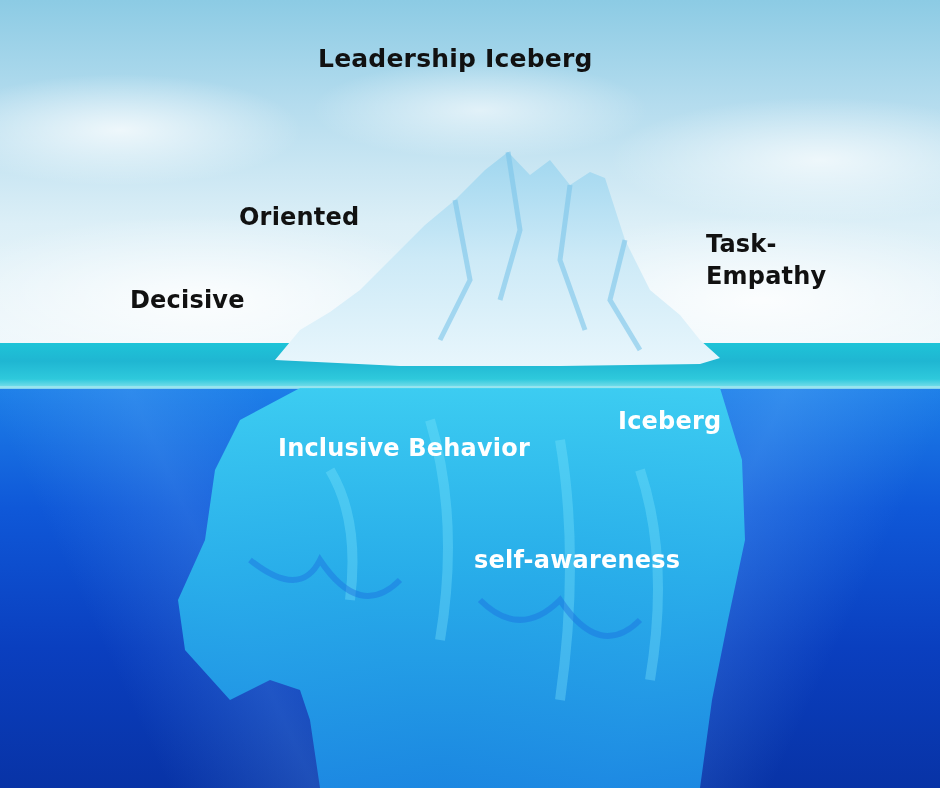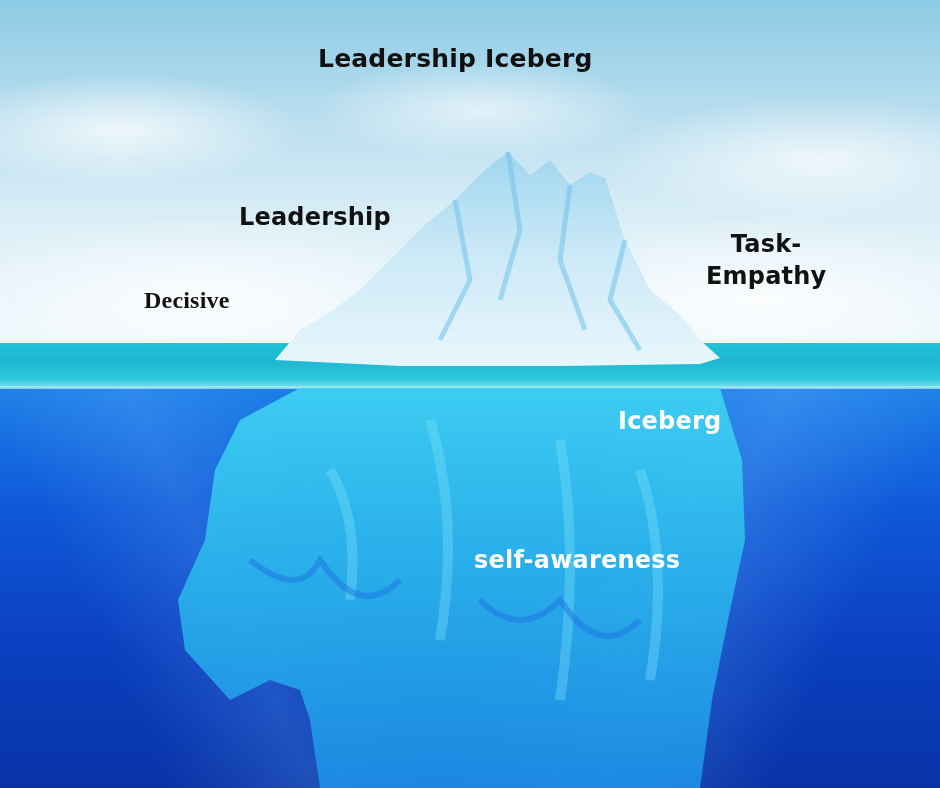--- a/index.html
+++ b/index.html
@@ -29,22 +29,22 @@
   }
   .svg-layer { position: absolute; left: 0; top: 0; }
   .label {
     position: absolute; font-family: "DejaVu Sans", sans-serif; font-weight: bold;
     font-size: 24px; line-height: 1.2; white-space: nowrap; letter-spacing: 0.2px;
   }
   .dark { color: #111111; }
   .light { color: #ffffff; }
   .title { left: 318px; top: 44px; font-size: 25px; }
   .authority { left: 239px; top: 203px; }
-  .decisive { left: 144px; top: 286px; font-family: Liberation Serif, serif; }
-  .task { left: 706px; top: 228px; text-align: center; line-height: 1.35; }
+  .decisive { left: 130px; top: 286px; }
+  .task { left: 706px; top: 228px; line-height: 1.35; }
   .inclusive { left: 278px; top: 434px; }
   .empathy { left: 618px; top: 407px; }
   .selfaw { left: 474px; top: 546px; }
 </style>
 </head>
 <body>
 
 <div class="canvas">
   <div class="sky"></div>
   <div class="surface"></div>
@@ -67,21 +67,22 @@
 
     <path d="M300 388 L720 388 L742 460 L745 540 L728 620 L712 700 L700 788 L320 788 L310 720 L300 690 L270 680 L230 700 L185 650 L178 600 L205 540 L215 470 L240 420 Z" fill="url(#iceBottom)" opacity="0.92"></path>
     <path d="M330 470 Q360 520 350 600 M430 420 Q460 520 440 640 M560 440 Q580 560 560 700 M640 470 Q670 560 650 680" stroke="#7fe6fb" stroke-width="10" fill="none" opacity="0.35"></path>
     <path d="M250 560 Q300 600 320 560 Q360 620 400 580 M480 600 Q520 640 560 600 Q600 660 640 620" stroke="#1a6fe0" stroke-width="6" fill="none" opacity="0.45"></path>
 
     <path d="M275 360 L300 330 L330 312 L360 290 L395 255 L425 225 L455 200 L485 170 L508 152 L530 175 L550 160 L570 185 L590 172 L605 178 L625 240 L650 290 L680 315 L700 340 L720 358 L700 364 L560 366 L400 366 Z" fill="url(#iceTop)"></path>
     <path d="M508 152 L520 230 L500 300 M570 185 L560 260 L585 330 M455 200 L470 280 L440 340 M625 240 L610 300 L640 350" stroke="#7cc5ea" stroke-width="5" fill="none" opacity="0.6"></path>
   </svg>
 
   <div class="label dark title">Leadership Iceberg</div>
-  <div class="label dark authority">Leadership</div>
+  <div class="label dark authority">Oriented</div>
   <div class="label dark decisive">Decisive</div>
   <div class="label dark task">
     <div>Task-</div>
     <div>Empathy</div>
   </div>
+  <div class="label light inclusive">Inclusive Behavior</div>
   <div class="label light empathy">Iceberg</div>
   <div class="label light selfaw">self-awareness</div>
 </div>
 
 </body></html>

